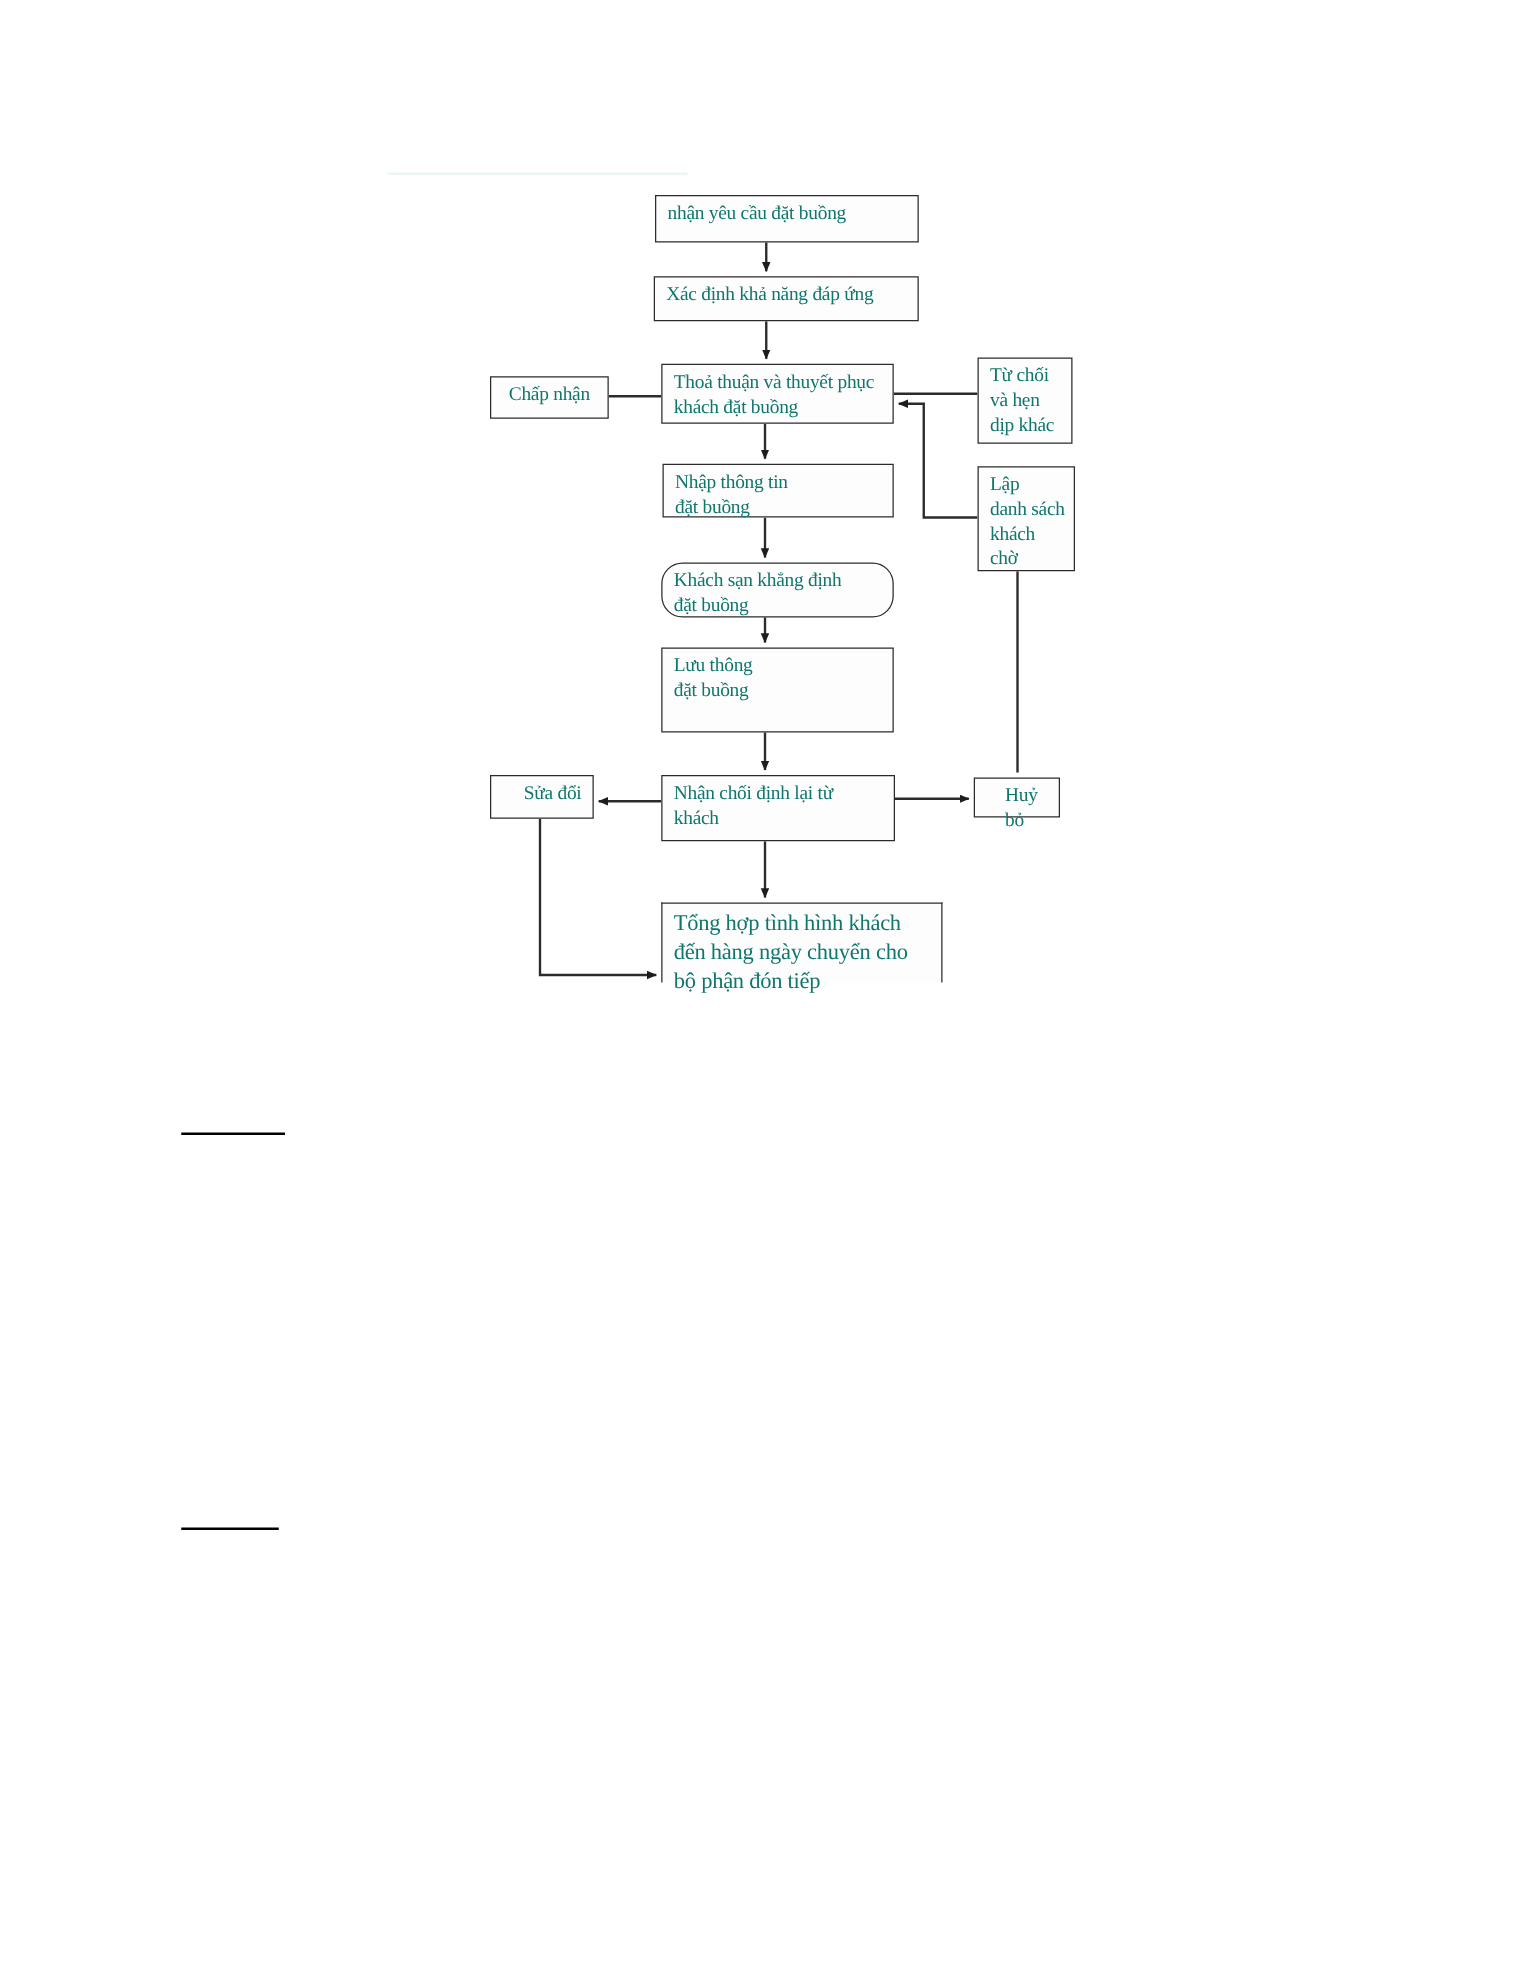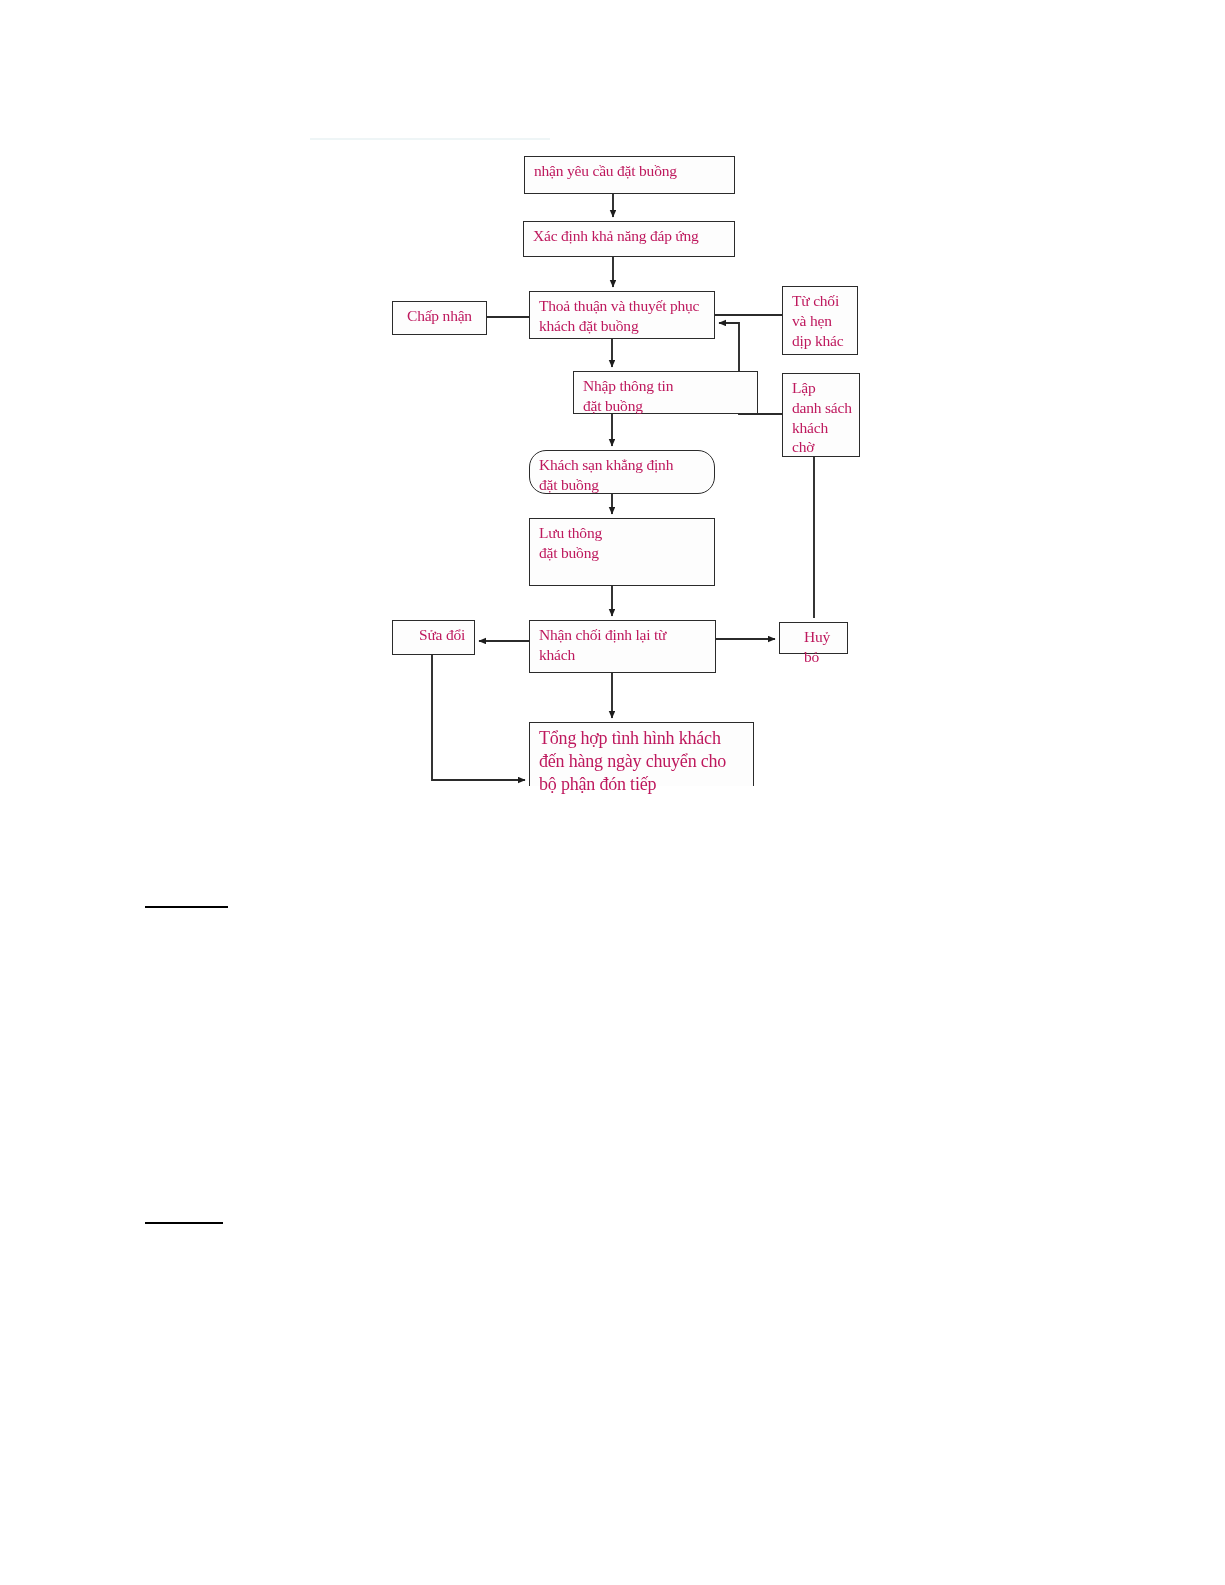--- a/index.html
+++ b/index.html
@@ -35,21 +35,21 @@
   }
 
   .node {
     position: absolute;
     box-sizing: border-box;
     border: 1.6px solid #2b2b2b;
     background: #fdfdfd;
     font-size: 15.5px;
     line-height: 1.28;
     letter-spacing: -0.2px;
-    color: #be185d;
+    color: #0f766e;
     padding: 4px 7px 3px 9px;
     white-space: pre-line;
   }
   .node.center { text-align: left; }
 
   
   .node.clipped {
     border-bottom: none;
   }
 
@@ -129,21 +129,21 @@
 
     <div class="node" style="left:529px; top:291px; width:186px; height:48px;">Thoả thuận và thuyết phục
 khách đặt buồng</div>
 
     <div class="node center" style="left:392px; top:301px; width:95px; height:34px; padding-left:14px;">Chấp nhận</div>
 
     <div class="node" style="left:782px; top:286px; width:76px; height:69px;">Từ chối
 và hẹn
 dịp khác</div>
 
-    <div class="node" style="left:530px; top:371px; width:185px; height:43px;margin-left:43px;">Nhập thông tin
+    <div class="node" style="left:530px; top:371px; width:185px; height:43px;">Nhập thông tin
 đặt buồng</div>
 
     <div class="node" style="left:782px; top:373px; width:78px; height:84px;">Lập
 danh sách
 khách
 chờ</div>
 
     <div class="node" style="left:529px; top:450px; width:186px; height:44px;border-radius:17px;">Khách sạn khẳng định
 đặt buồng</div>
 

